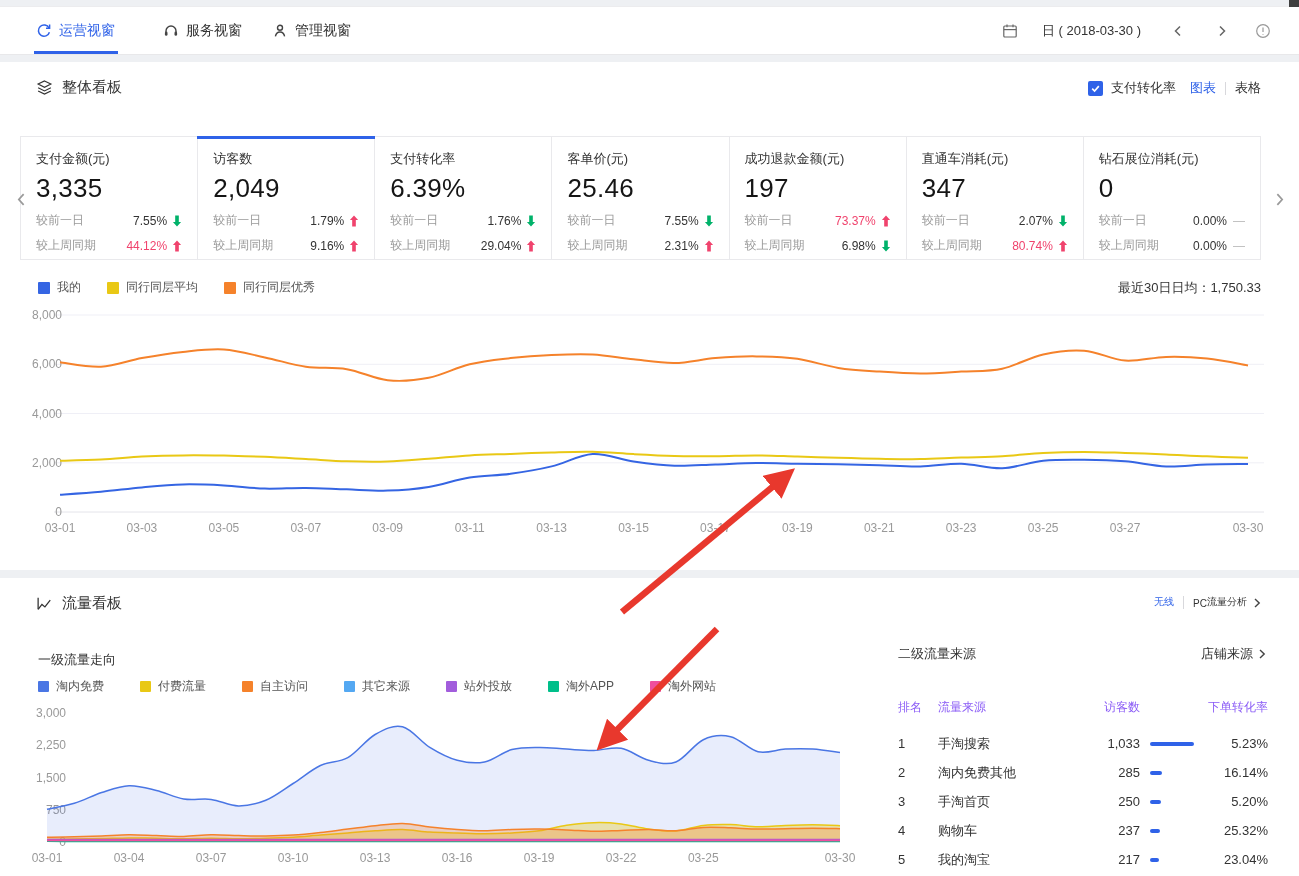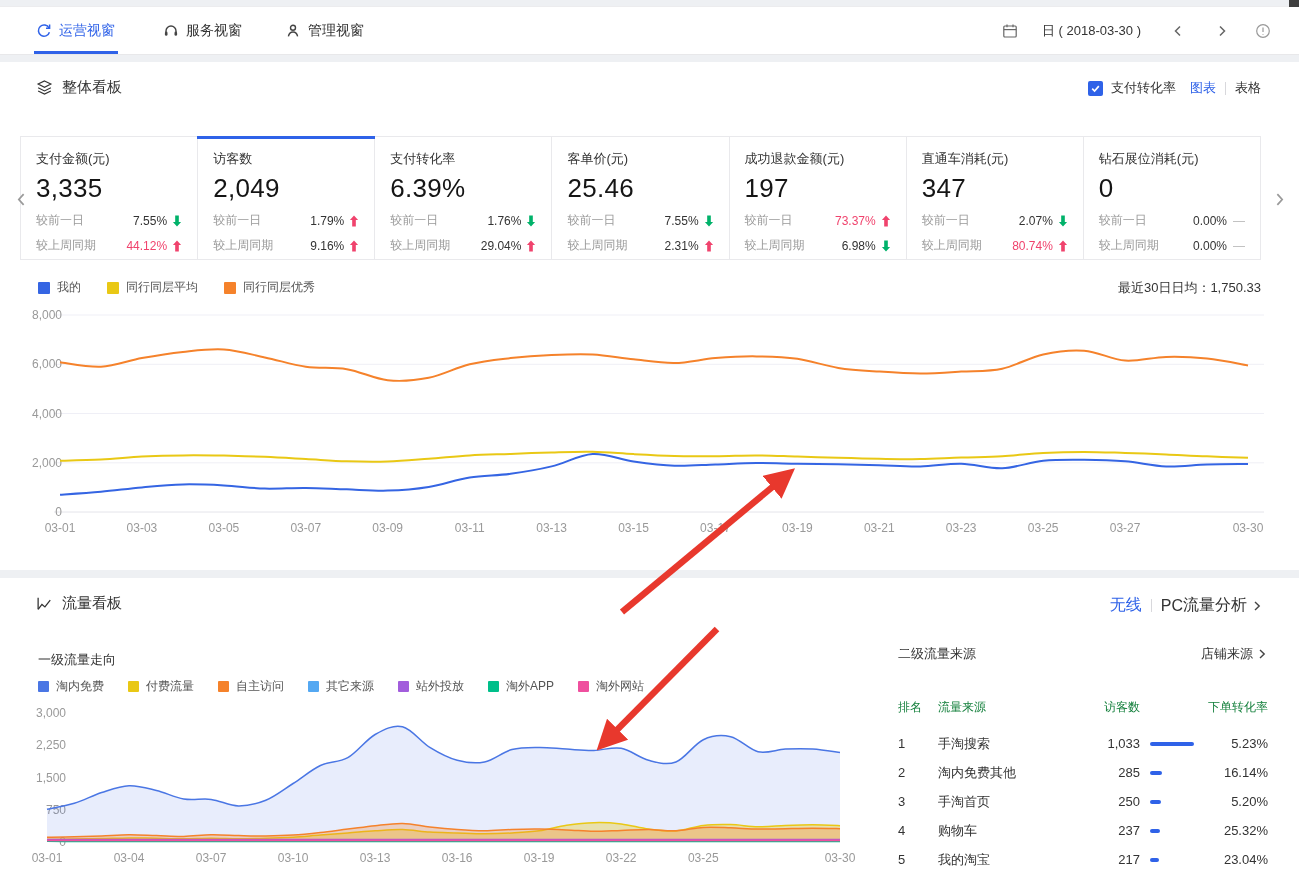--- a/index.html
+++ b/index.html
@@ -45,37 +45,37 @@
   .card-row{display:flex;align-items:center;font-size:12px;color:#999;margin-top:8px;white-space:nowrap}
   .card-row .v{margin-left:auto;color:#333}
   .card-row .v.hl{color:#f0436d}
   .card-row .arr{margin-left:5px;display:flex;align-items:center}
   .card-row .dash{margin-left:6px;color:#bbb}
   .cards-nav{position:absolute;top:130px;cursor:pointer;display:flex;align-items:center}
   .cards-nav.left{left:14px}.cards-nav.right{right:12px}
   
   .legend{display:flex;align-items:center}
   .legend1{position:absolute;left:38px;top:217px;gap:26px}
-  .legend2{position:absolute;left:38px;top:100px;gap:24px}
+  .legend2{position:absolute;left:38px;top:100px;gap:36px}
   .lg-item{display:flex;align-items:center;gap:7px;font-size:12px;color:#555;cursor:pointer}
   .lg-sq{display:inline-block;border-radius:1px}
   .legend1 .lg-sq{width:12px;height:12px}
   .legend2 .lg-sq{width:11px;height:11px}
   .avg{position:absolute;right:38px;top:217px;font-size:13px;color:#333}
   
   #chart-main{position:absolute;left:26px;top:240px}
   #chart-traffic{position:absolute;left:14px;top:122px}
   svg text{font-family:"Liberation Sans","DejaVu Sans",sans-serif}
   
-  .p2-controls{position:absolute;right:36px;top:17px;display:flex;align-items:center;font-size:16px;color:#333}
+  .p2-controls{position:absolute;right:36px;top:17px;display:flex;align-items:flex-end;font-size:10px;color:#333}
   .trend-title{position:absolute;left:38px;top:73px;font-size:13px;color:#333}
   .src-block{position:absolute;left:898px;top:67px;width:370px}
   .src-title-row{display:flex;justify-content:space-between;align-items:center;font-size:13px;color:#333}
   .src-link{display:flex;align-items:center;gap:3px;cursor:pointer}
-  .src-head{display:flex;margin-top:36px;font-size:12px;color:#15803d}
+  .src-head{display:flex;margin-top:36px;font-size:12px;color:#8b5cf6}
   .src-rows{margin-top:13px}
   .src-row{display:flex;align-items:center;height:29px;font-size:13px;color:#333;cursor:pointer}
   .c-rank{width:40px}
   .c-name{width:150px}
   .c-vis{width:52px;text-align:right}
   .c-bar{width:64px;display:flex;align-items:center}
   .c-bar .bar{height:4px;border-radius:2px;background:#2f62e8;margin-left:10px}
   .c-rate{flex:1;text-align:right}
   
   .annot{position:absolute;inset:0;pointer-events:none;z-index:40}
@@ -101,21 +101,21 @@
         <div class="tab" style="left: 163px;">
           <span style="display: flex;">
             <svg width="16" height="16" viewBox="0 0 16 16" fill="none" stroke="#444" stroke-width="1.4">
               <path d="M3 9.5V8a5 5 0 0 1 10 0v1.5"></path>
               <rect x="1.9" y="8.6" width="2.6" height="4.2" rx="1.3" fill="#444" stroke="none"></rect>
               <rect x="11.5" y="8.6" width="2.6" height="4.2" rx="1.3" fill="#444" stroke="none"></rect>
             </svg>
           </span>
           <span>服务视窗</span>
         </div>
-        <div class="tab" style="left: 285px; font-family: Liberation Mono, monospace;">
+        <div class="tab" style="left: 272px; font-family: Liberation Mono, monospace;">
           <span style="display: flex;">
             <svg width="16" height="16" viewBox="0 0 16 16" fill="none" stroke="#444" stroke-width="1.4">
               <circle cx="8" cy="4.8" r="2.5"></circle>
               <path d="M3.4 13.4c.6-3 2.3-4.4 4.6-4.4s4 1.4 4.6 4.4"></path>
             </svg>
           </span>
           <span>管理视窗</span>
         </div>
       </div>
     <div class="tb-right">

